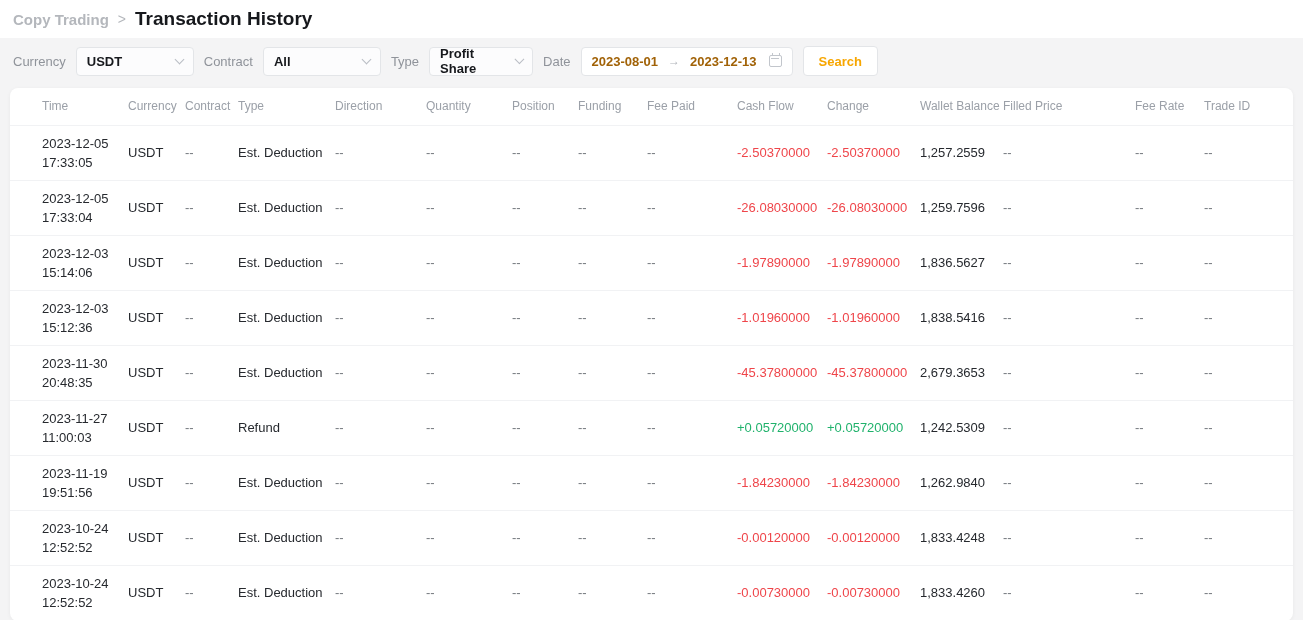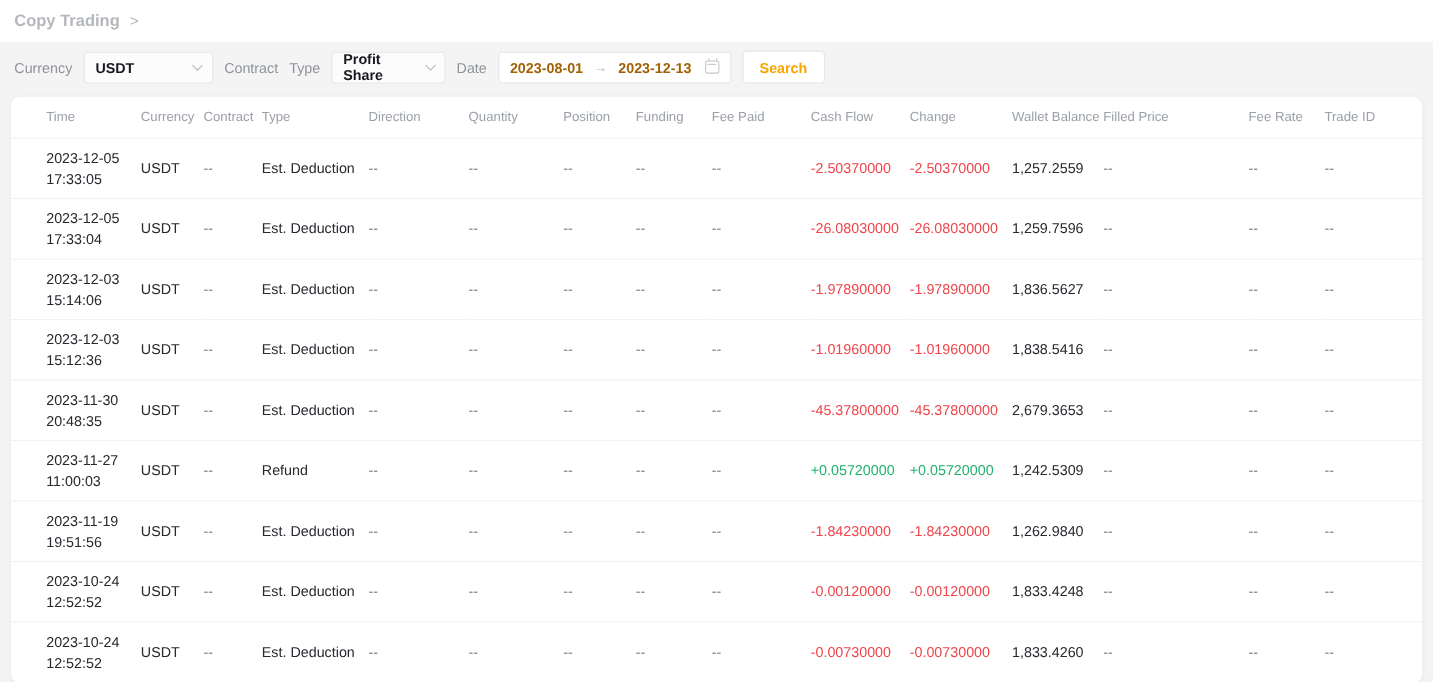--- a/index.html
+++ b/index.html
@@ -48,30 +48,35 @@
   td.dash{color:var(--text-dash);}
   td.neg{color:var(--negative);}
   td.pos{color:var(--positive);margin-top:16px;}
 </style>
 </head>
 <body>
 
 <div class="top-band">
   <span class="crumb-parent">Copy Trading</span>
   <span class="crumb-sep">&gt;</span>
+  <span class="crumb-current">Transaction History</span>
 </div>
 
 <div class="filter-bar">
   <span class="f-label">Currency</span>
   <div class="select-box w-currency">
     <span class="val">USDT</span>
     <span class="chev"></span>
   </div>
 
   <span class="f-label">Contract</span>
+  <div class="select-box w-contract">
+    <span class="val">All</span>
+    <span class="chev"></span>
+  </div>
 
   <span class="f-label">Type</span>
   <div class="select-box w-type">
     <span class="val">Profit Share</span>
     <span class="chev"></span>
   </div>
 
   <span class="f-label">Date</span>
   <div class="date-box">
     <span class="d-val">2023-08-01</span>

